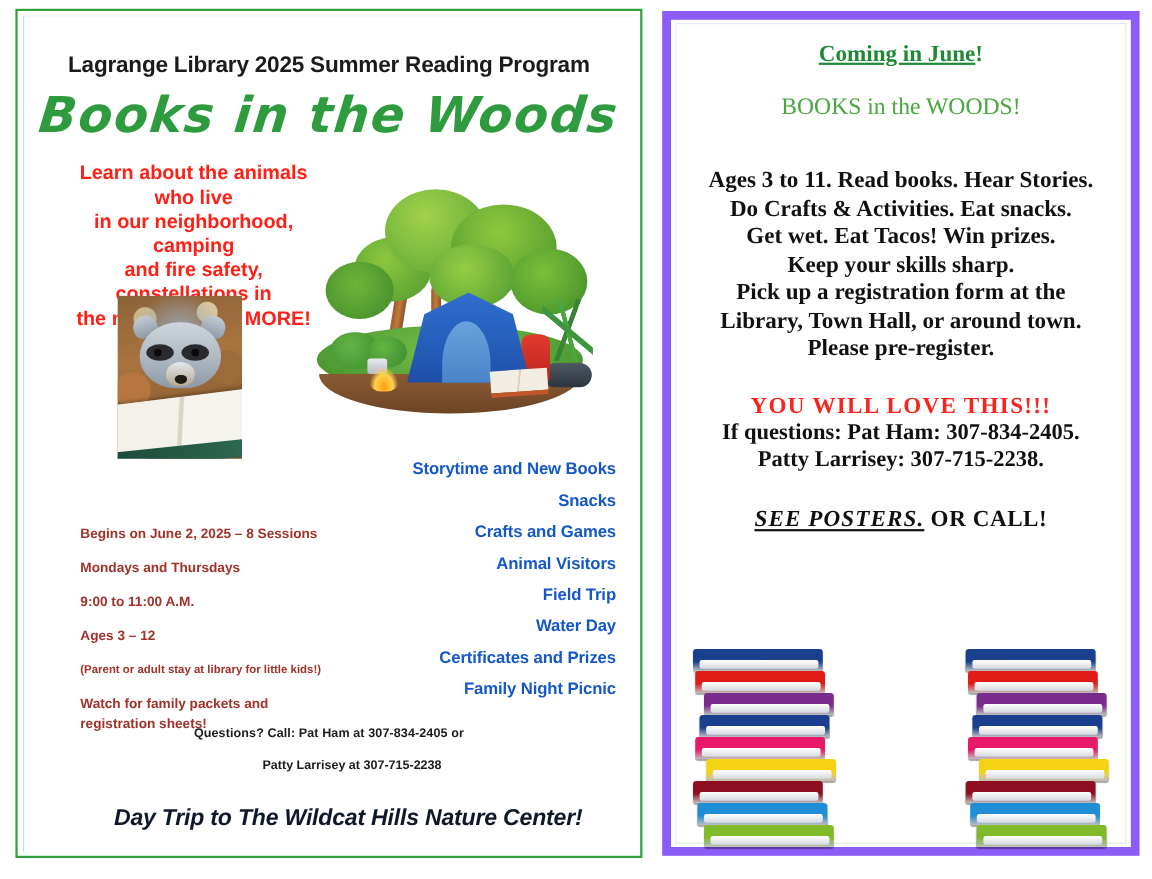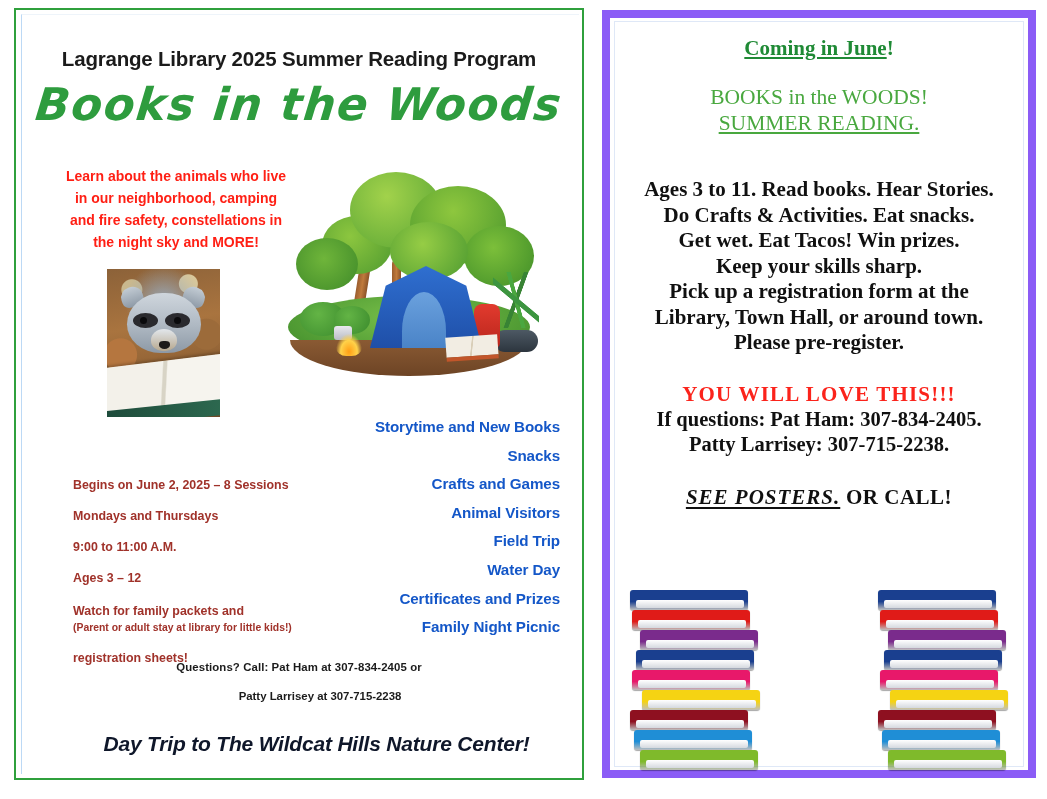--- a/index.html
+++ b/index.html
@@ -62,23 +62,22 @@
   }
 
   .red-blurb {
     position: absolute;
     left: 42px;
     top: 136px;
     width: 236px;
     text-align: center;
     color: #ff1f14;
     font-weight: bold;
-    font-size: 14px;
+    font-size: 18px;
     line-height: 22px;
-    margin-top: 19px;
   }
 
   .raccoon {
     position: absolute;
     left: 91px;
     top: 259px;
     width: 113px;
     height: 148px;
     background:
       radial-gradient(ellipse 55% 40% at 50% 22%, rgba(150,170,190,0.95) 0%, rgba(150,170,190,0) 62%),
@@ -493,40 +492,39 @@
       <li>Water Day</li>
       <li>Certificates and Prizes</li>
       <li>Family Night Picnic</li>
     </ul>
 
     <div class="details">
       <div class="d">Begins on June 2, 2025 – 8 Sessions</div>
       <div class="d">Mondays and Thursdays</div>
       <div class="d">9:00 to 11:00 A.M.</div>
       <div class="d">Ages 3 – 12</div>
+      <div class="d small">(Parent or adult stay at library for little kids!)</div>
       <div class="d tight">Watch for family packets and</div>
-      <div class="d small">(Parent or adult stay at library for little kids!)</div>
       <div class="d tight">registration sheets!</div>
     </div>
 
     <div class="questions">
       <div class="q-line1">Questions?  Call:   Pat Ham at 307-834-2405   or</div>
       <div class="q-line2">Patty Larrisey at 307-715-2238</div>
     </div>
 
     <div class="daytrip">Day Trip to The Wildcat Hills Nature Center!</div>
   </div>
 
   <div class="flyer-right">
 
     <div class="r-coming"><span class="u">Coming in June</span><span>!</span></div>
 
     <div class="r-books">
       <div>BOOKS in the WOODS!</div>
-      <div class="u2">SUMMER READING.</div>
     </div>
 
     <div class="r-body">
       <div>Ages 3 to 11. Read books. Hear Stories.</div>
       <div>Do Crafts &amp; Activities. Eat snacks.</div>
       <div>Get wet.  Eat Tacos!  Win prizes.</div>
       <div>Keep your skills sharp.</div>
       <div>Pick up a registration form at the</div>
       <div>Library, Town Hall, or around town.</div>
       <div>Please pre-register.</div>

